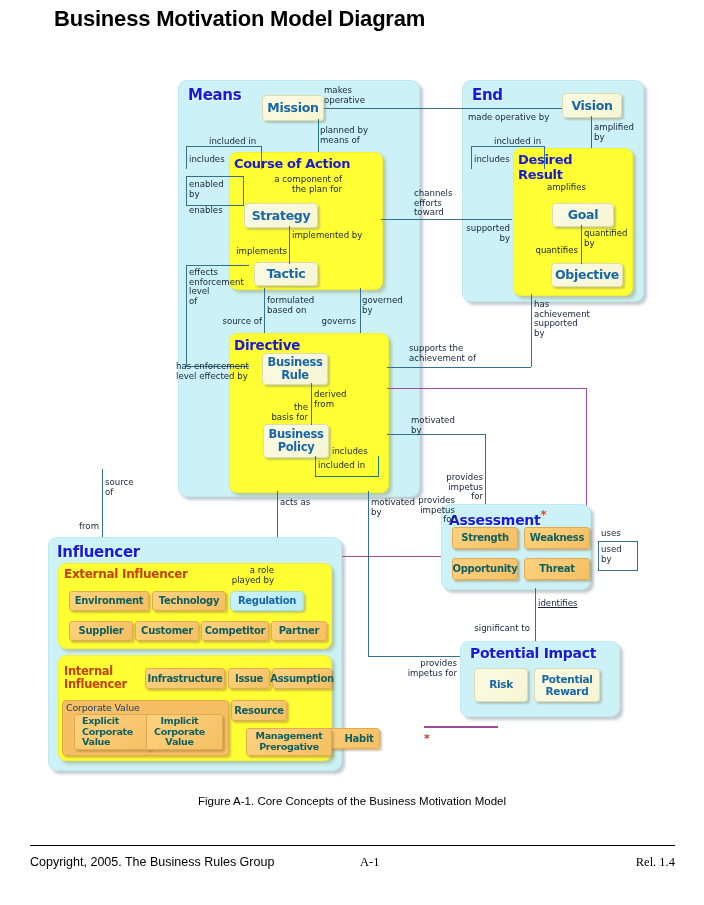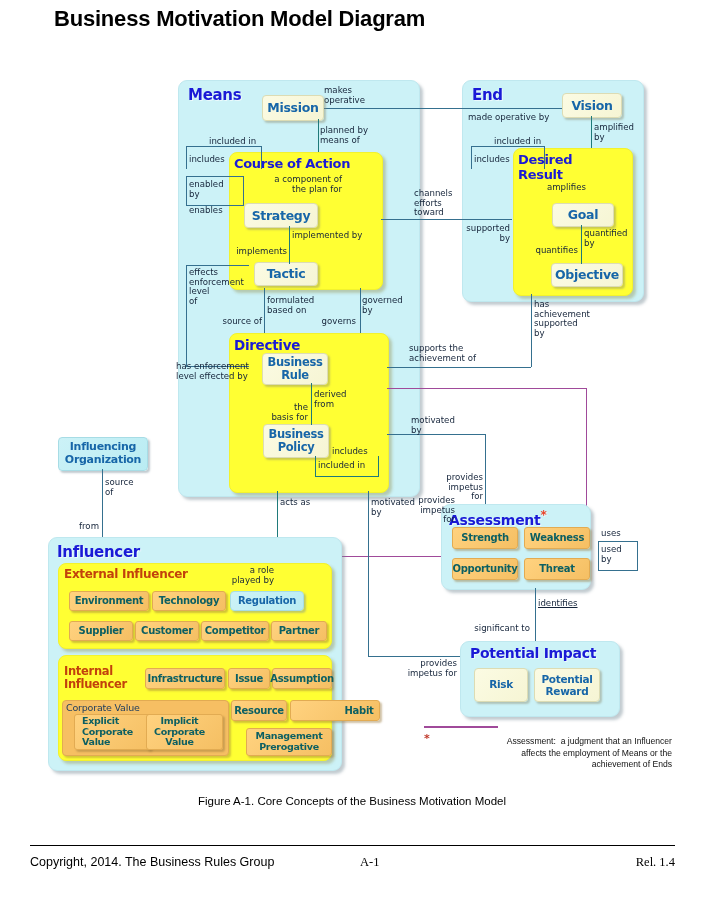--- a/index.html
+++ b/index.html
@@ -225,21 +225,20 @@
   <div class="lab" style="left:411px;top:416px;">motivated<br>by</div>
   <div class="lab r" style="left:437px;top:473px;width:46px;">provides<br>impetus<br>for</div>
 
   <div class="ln v teal" style="left:277px;top:491px;height:100px;"></div>
   <div class="lab" style="left:280px;top:498px;">acts as</div>
 
   <div class="ln v" style="left:368px;top:491px;height:165px;"></div>
   <div class="ln h" style="left:368px;top:656px;width:92px;"></div>
   <div class="lab" style="left:371px;top:498px;">motivated<br>by</div>
 
-  <div class="bbox" style="left:58px;top:437px;width:88px;height:32px;font-size:11px;">Influencing<br>Organization</div>
   <div class="ln v" style="left:102px;top:469px;height:70px;"></div>
   <div class="lab" style="left:105px;top:478px;">source<br>of</div>
   <div class="lab r" style="left:60px;top:522px;width:39px;">from</div>
 
   <div class="panel" style="left:48px;top:537px;width:292px;height:232px;"></div>
   <div class="panel-title" style="left:57px;top:543px;font-size:15px;">Influencer</div>
 
   <div class="ybox" style="left:58px;top:563px;width:272px;height:84px;"></div>
   <div class="ybox-title green" style="left:64px;top:567px;font-size:12px;">External Influencer</div>
   <div class="lab c" style="left:228px;top:566px;width:46px;text-align:right;">a role<br>played by</div>
@@ -259,21 +258,21 @@
   <div class="obox" style="left:145px;top:668px;width:78px;height:19px;">Infrastructure</div>
   <div class="obox" style="left:228px;top:668px;width:40px;height:19px;">Issue</div>
   <div class="obox" style="left:272px;top:668px;width:58px;height:19px;">Assumption</div>
 
   <div class="ogroup" style="left:62px;top:700px;width:165px;height:54px;"></div>
   <div class="ogroup-title" style="left:66px;top:702px;">Corporate Value</div>
   <div class="obox" style="left:74px;top:714px;width:68px;height:34px;font-size:9.5px;justify-content:flex-start;padding-left:7px;text-align:left;">Explicit<br>Corporate<br>Value</div>
   <div class="obox" style="left:146px;top:714px;width:68px;height:34px;font-size:9.5px;justify-content:flex-start;padding-left:7px;text-align:center;">Implicit<br>Corporate<br>Value</div>
 
   <div class="obox" style="left:231px;top:700px;width:54px;height:19px;">Resource</div>
-  <div class="obox" style="left:290px;top:700px;width:40px;height:19px;padding-left:48px;">Habit</div>
+  <div class="obox" style="left:290px;top:728px;width:40px;height:19px;padding-left:48px;">Habit</div>
   <div class="obox" style="left:246px;top:728px;width:84px;height:26px;font-size:9.5px;">Management<br>Prerogative</div>
 
   <div class="panel" style="left:441px;top:504px;width:148px;height:84px;"></div>
   <div class="panel-title" style="left:449px;top:508px;font-size:14px;"><span>Assessment</span><span class="title-star">*</span></div>
 
   <div class="obox" style="left:452px;top:527px;width:64px;height:20px;font-size:10px;">Strength</div>
   <div class="obox" style="left:524px;top:527px;width:64px;height:20px;font-size:10px;">Weakness</div>
   <div class="obox" style="left:452px;top:558px;width:64px;height:20px;font-size:10px;">Opportunity</div>
   <div class="obox" style="left:524px;top:558px;width:64px;height:20px;font-size:10px;">Threat</div>
 
@@ -289,23 +288,22 @@
 
   <div class="panel" style="left:460px;top:641px;width:158px;height:74px;"></div>
   <div class="panel-title" style="left:470px;top:645px;font-size:14px;">Potential Impact</div>
   <div class="cbox" style="left:474px;top:668px;width:52px;height:32px;font-size:10.5px;">Risk</div>
   <div class="cbox" style="left:534px;top:668px;width:64px;height:32px;font-size:10.5px;line-height:1.15;">Potential<br>Reward</div>
 
   <div class="lab r" style="left:399px;top:659px;width:58px;">provides<br>impetus for</div>
 
   <div id="footnote-rule" style="left:424px;top:726px;"></div>
   <div class="lab fn-star" style="left:424px;top:733px;font-size:11px;">*</div>
-  <div class="footnote" style="position:absolute;left:432px;top:736px;width:240px;">Assessment:&nbsp; a judgment that an Influencer<br>affects the employment of Means or the<br>achievement of Ends</div>
 
 </div>
 
 <div id="figure-caption">Figure A-1.  Core Concepts of the Business Motivation Model</div>
 <div id="footer-rule"></div>
 <div id="footer">
-  <span class="fl">Copyright, 2014.  The Business Rules Group</span>
+  <span class="fl">Copyright, 2005.  The Business Rules Group</span>
   <span class="fc">A-1</span>
   <span class="fr">Rel. 1.4</span>
 </div>
 
 </body></html>

